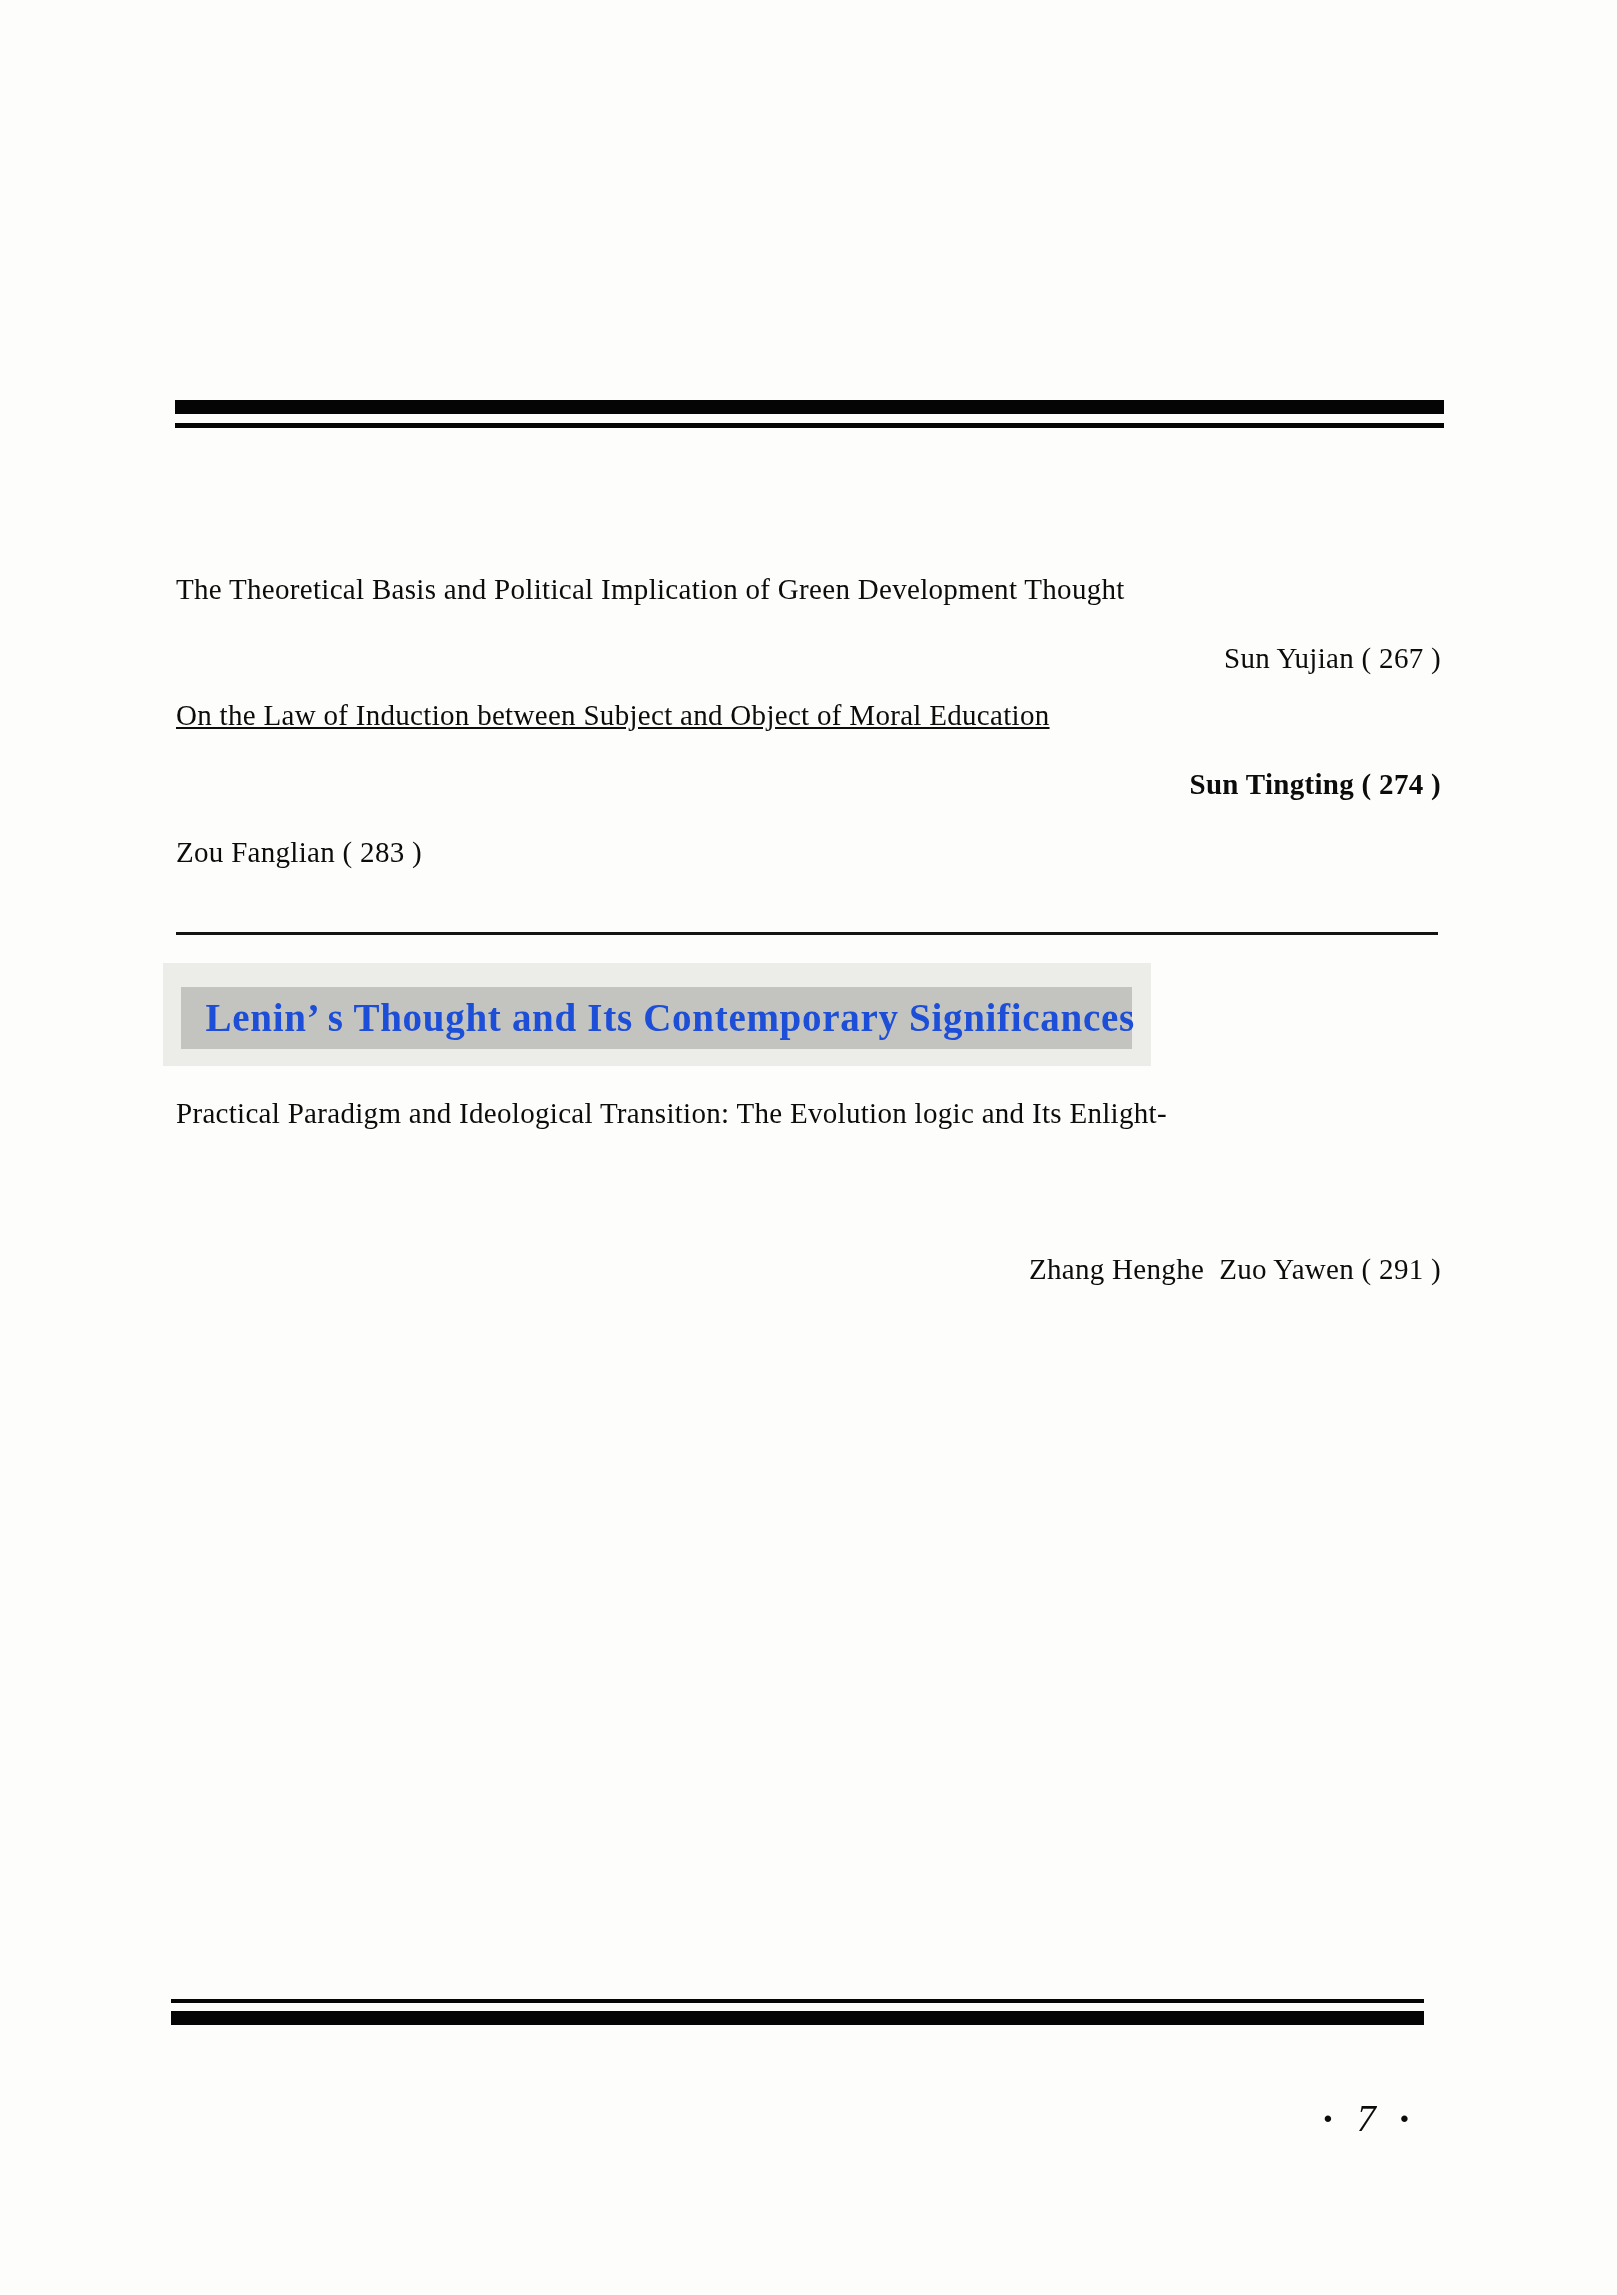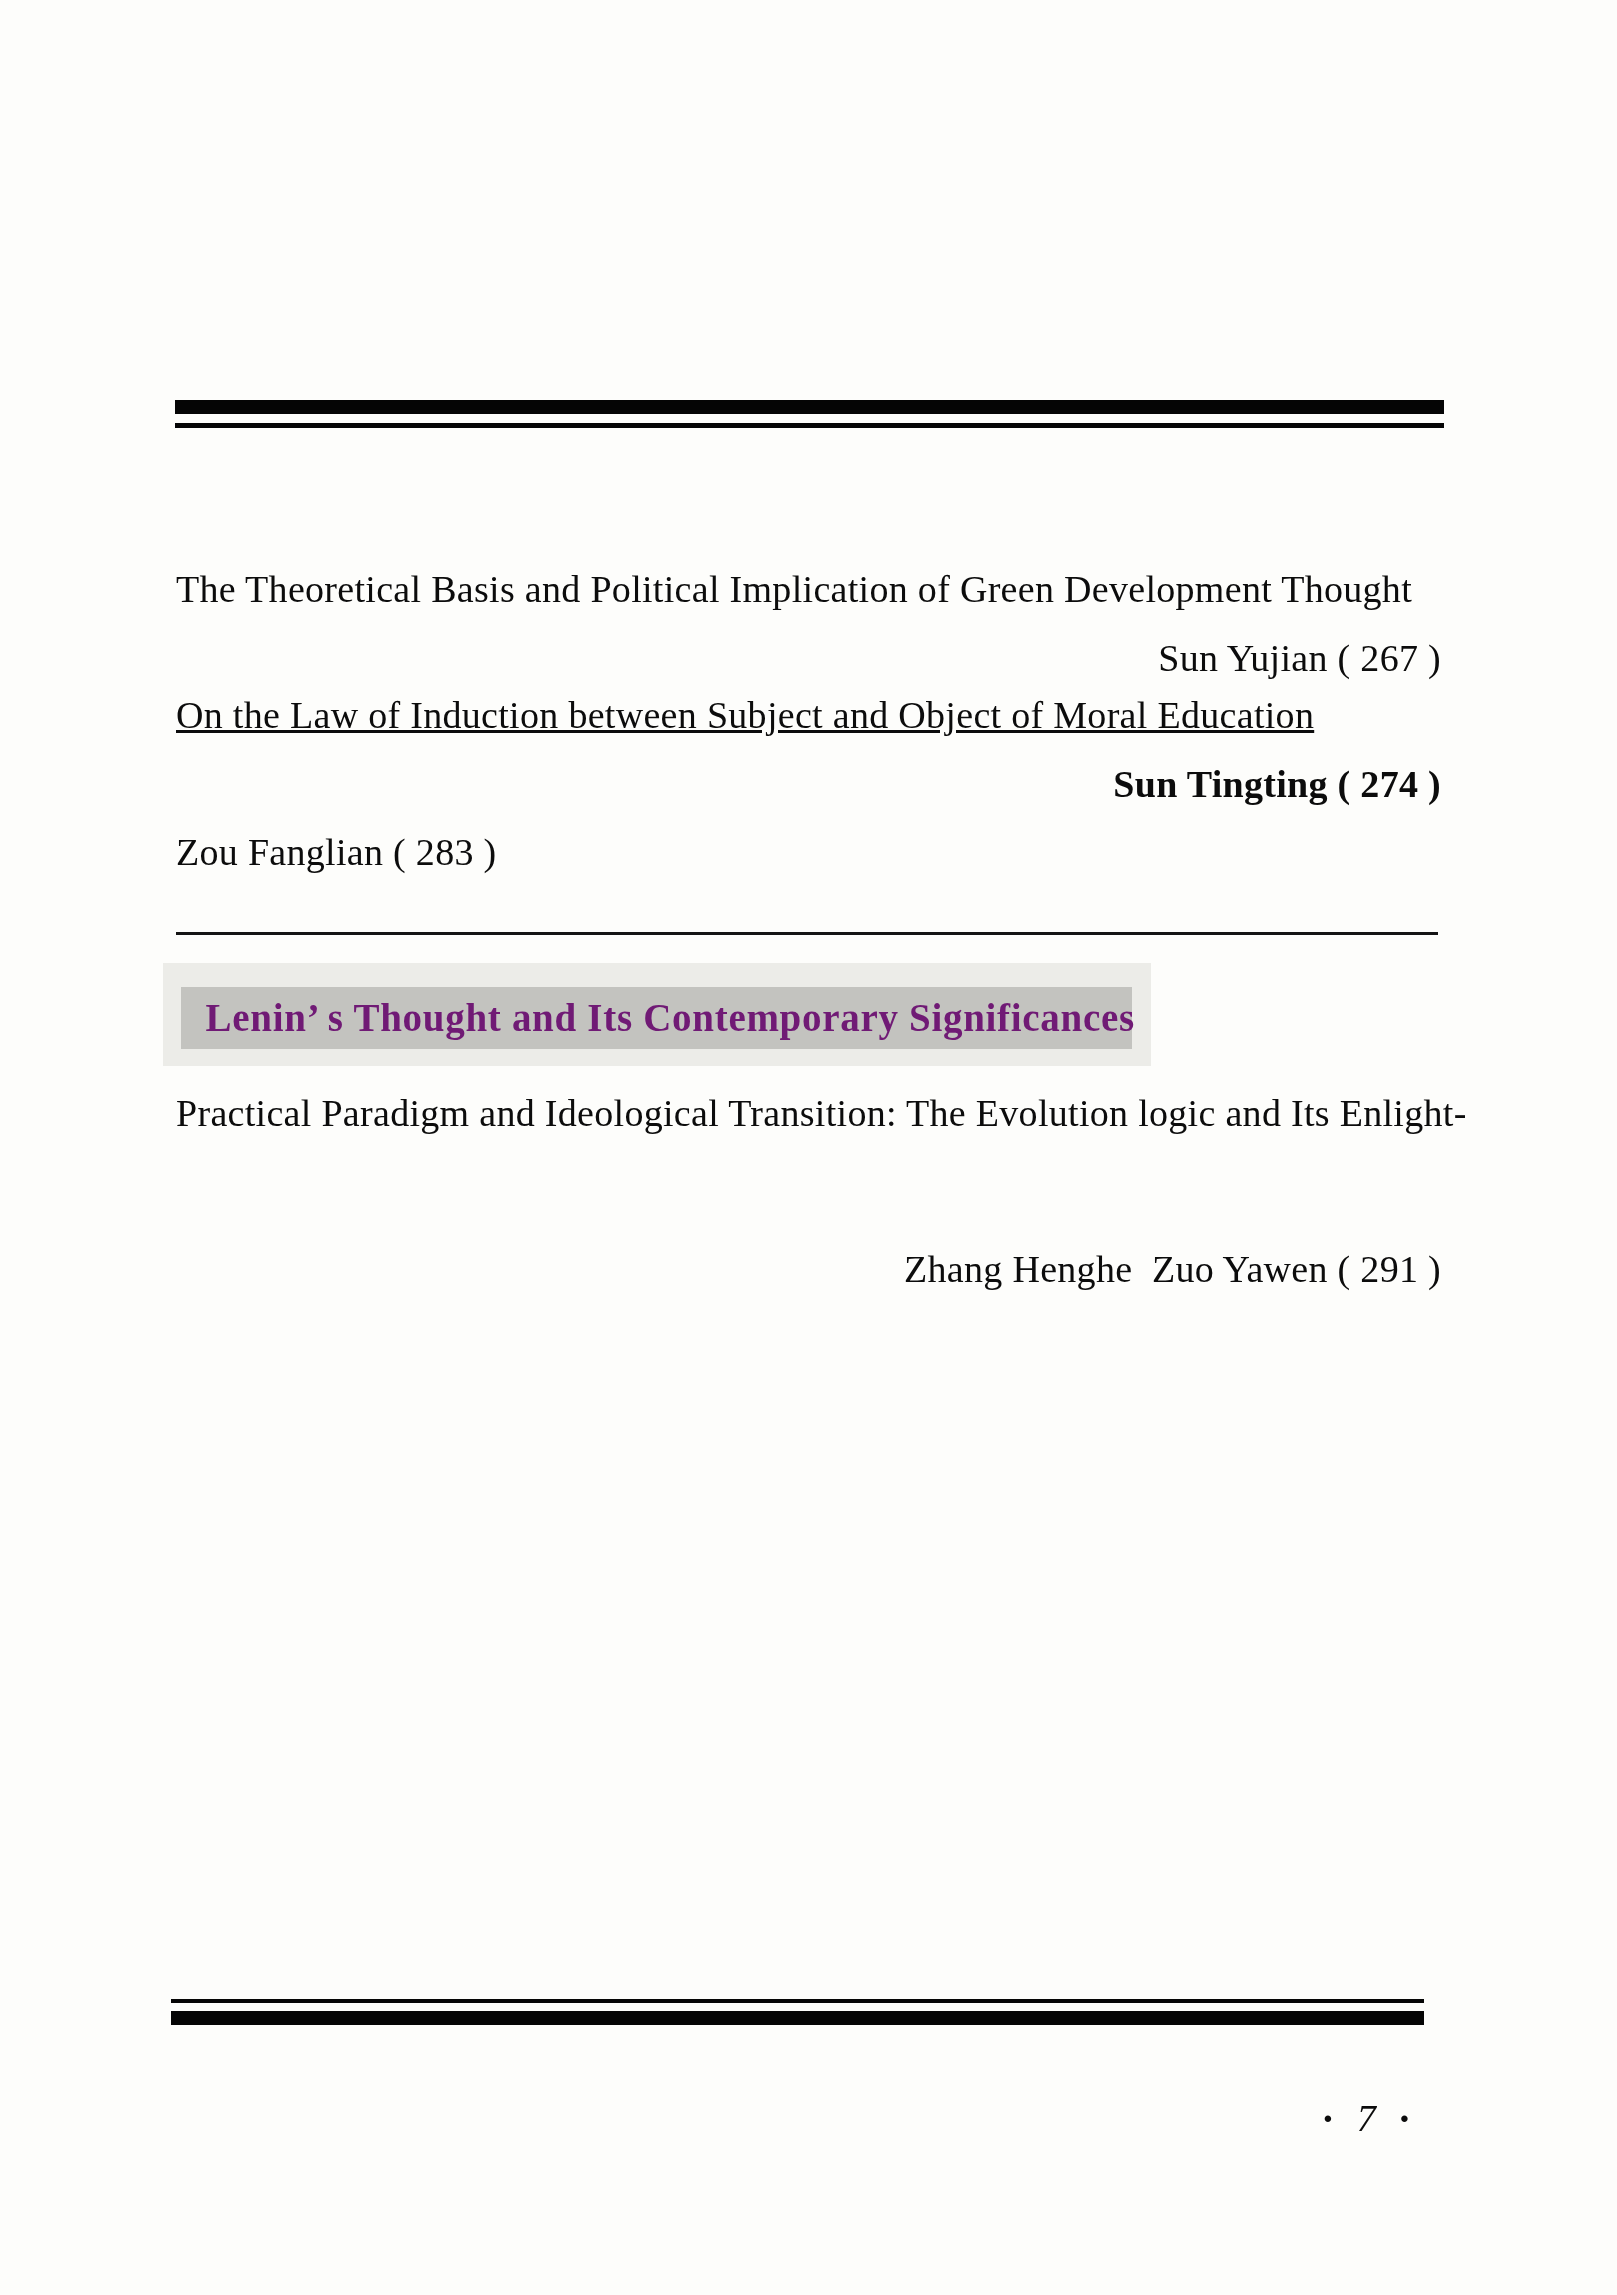--- a/index.html
+++ b/index.html
@@ -26,21 +26,21 @@
   
   .rule-bottom-thin  { left: 171px; top: 1999px; width: 1253px; height: 3.9px; }
   .rule-bottom-thick { left: 171px; top: 2011px; width: 1253px; height: 14.3px; }
   
   .rule-separator { left: 176px; top: 932px; width: 1262px; height: 2.6px; background: #141414; }
 
   .line {
     position: absolute;
     left: 176px;
     width: 1265px;
-    font-size: 38px;
+    font-size: 29px;
     line-height: 39px;
     white-space: pre;
     letter-spacing: 0.3px;
   }
   .line.align-right { text-align: right; }
   .line.split {
     display: flex;
     justify-content: space-between;
     align-items: baseline;
   }
@@ -71,21 +71,21 @@
     width: 951px;
     height: 62px;
     background: #c3c3bf;
   }
   .banner-text {
     display: block;
     padding-left: 25px;
     font-size: 39px;
     line-height: 62px;
     font-weight: bold;
-    color: #701a75;
+    color: #1d4ed8;
     white-space: pre;
     letter-spacing: 0.7px;
   }
 
   
   .page-number {
     position: absolute;
     top: 2093px;
     right: 206px;
     display: flex;

